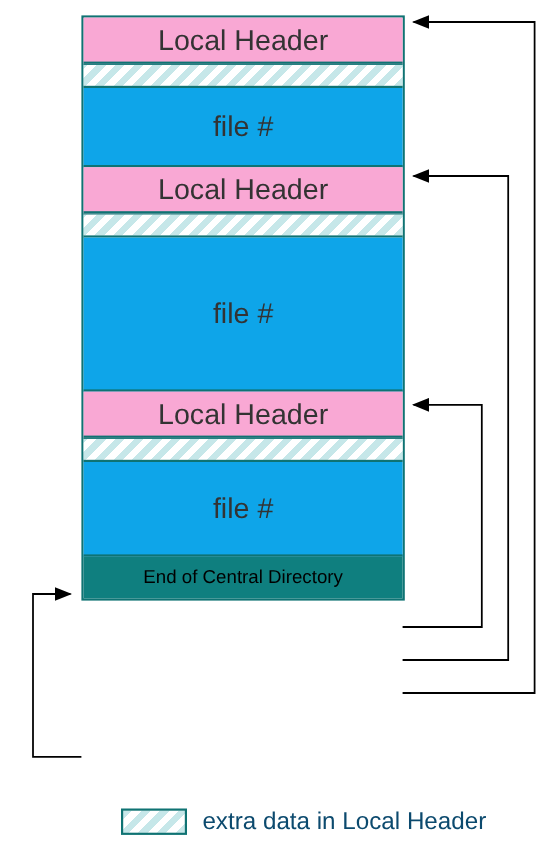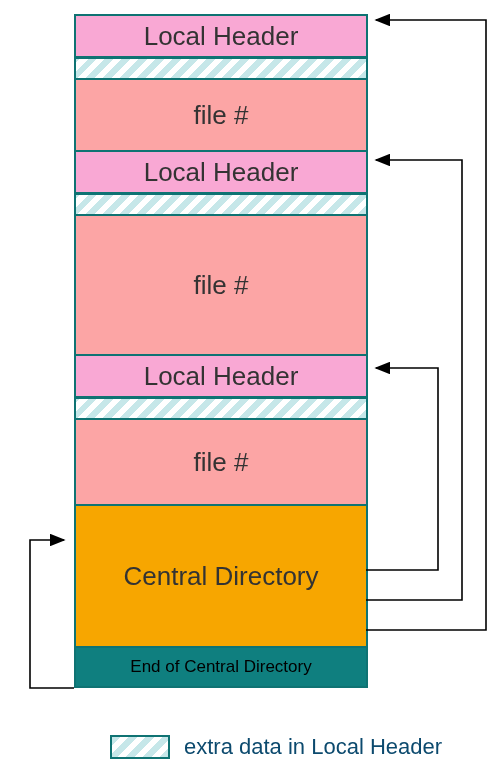--- a/index.html
+++ b/index.html
@@ -34,21 +34,21 @@
   .extra {
     height: 22px;
     background: repeating-linear-gradient(
       -45deg,
       #c6e7e9 0 6px,
       #ffffff 6px 12px
     );
     border-top: 1px solid #0f7373;
   }
   .file {
-    background: #fca5a5;
+    background: #0ea5e9;
   }
   .central-dir {
     background: #f7a600;
     height: 142px;
     font-size: 26px;
   }
   .end-dir {
     background: #0f7f7f;
     color: #000000;
     height: 38px;
@@ -95,21 +95,20 @@
 <div class="container">
   <div class="block local-header">Local Header</div>
   <div class="block extra"></div>
   <div class="block file file1">file #</div>
   <div class="block local-header">Local Header</div>
   <div class="block extra"></div>
   <div class="block file file2">file #</div>
   <div class="block local-header">Local Header</div>
   <div class="block extra"></div>
   <div class="block file file3">file #</div>
-  <div class="block central-dir">Central Directory</div>
   <div class="block end-dir">End of Central Directory</div>
 </div>
 
 <div class="legend">
   <div class="legend-swatch"></div>
   <span>extra data in Local Header</span>
 </div>
 
 <svg class="arrows">
   <defs>

